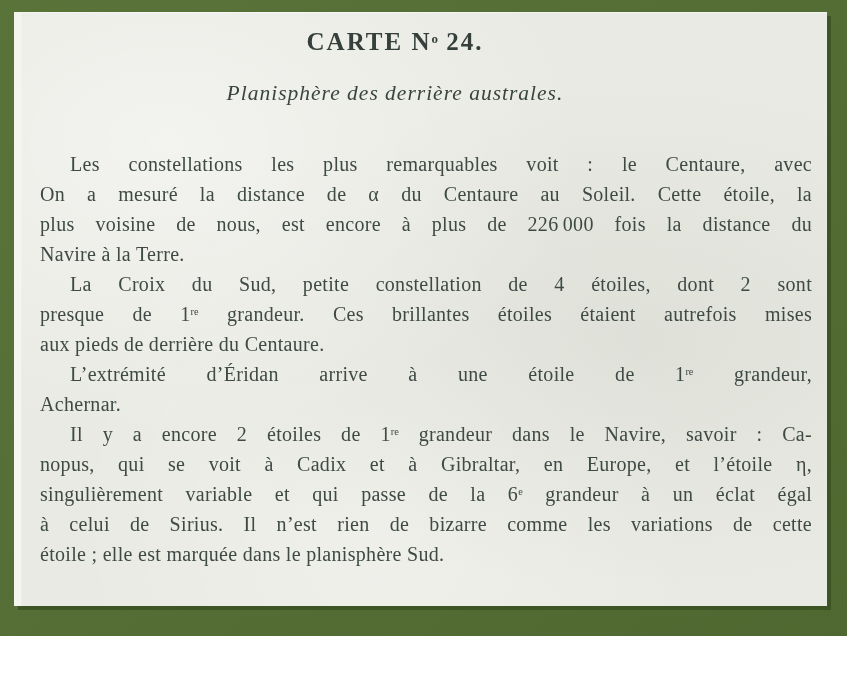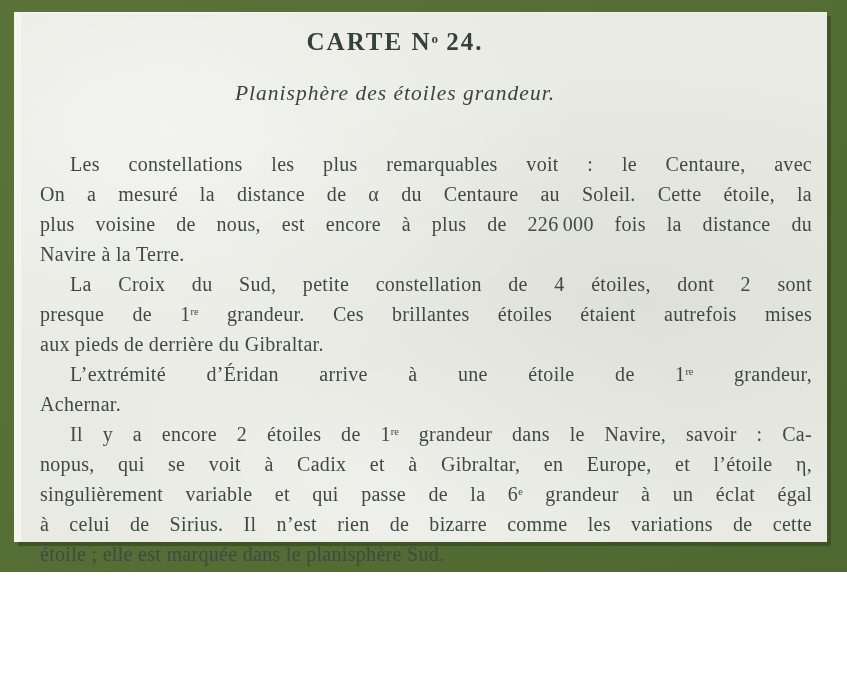--- a/index.html
+++ b/index.html
@@ -8,21 +8,21 @@
   }
   body {
     width: 847px;
     height: 680px;
     overflow: hidden;
     font-family: "Liberation Serif", "DejaVu Serif", serif;
   }
   .frame {
     position: relative;
     width: 847px;
-    height: 572px;
+    height: 636px;
     background: linear-gradient(135deg, #5a7339 0%, #546d35 55%, #4f6831 100%);
   }
   .paper {
     position: absolute;
     left: 14px;
     top: 12px;
     right: 20px;
     bottom: 30px;
     background:
       radial-gradient(ellipse at 18% 22%, rgba(255,255,255,0.45), rgba(255,255,255,0) 45%),
@@ -79,36 +79,36 @@
   }
 </style>
 </head>
 <body>
 
 <div class="frame">
   <div class="paper">
 
     <div class="head">
       <div class="title">CARTE N<sup>o</sup> 24.</div>
-      <div class="subtitle">Planisphère des étoiles grandeur.</div>
+      <div class="subtitle">Planisphère des derrière australes.</div>
     </div>
 
     <div class="body-text">
 
       <div class="para">
         <div class="text-line first">Les constellations les plus remarquables voit : le Centaure, avec</div>
         <div class="text-line">On a mesuré la distance de α du Centaure au Soleil. Cette étoile, la</div>
         <div class="text-line">plus voisine de nous, est encore à plus de 226 000 fois la distance du</div>
         <div class="text-line last">Navire à la Terre.</div>
       </div>
 
       <div class="para">
         <div class="text-line first">La Croix du Sud, petite constellation de 4 étoiles, dont 2 sont</div>
         <div class="text-line">presque de 1<sup>re</sup> grandeur. Ces brillantes étoiles étaient autrefois mises</div>
-        <div class="text-line last">aux pieds de derrière du Gibraltar.</div>
+        <div class="text-line last">aux pieds de derrière du Centaure.</div>
       </div>
 
       <div class="para">
         <div class="text-line first">L’extrémité d’Éridan arrive à une étoile de 1<sup>re</sup> grandeur,</div>
         <div class="text-line last">Achernar.</div>
       </div>
 
       <div class="para">
         <div class="text-line first">Il y a encore 2 étoiles de 1<sup>re</sup> grandeur dans le Navire, savoir : Ca-</div>
         <div class="text-line">nopus, qui se voit à Cadix et à Gibraltar, en Europe, et l’étoile η,</div>

